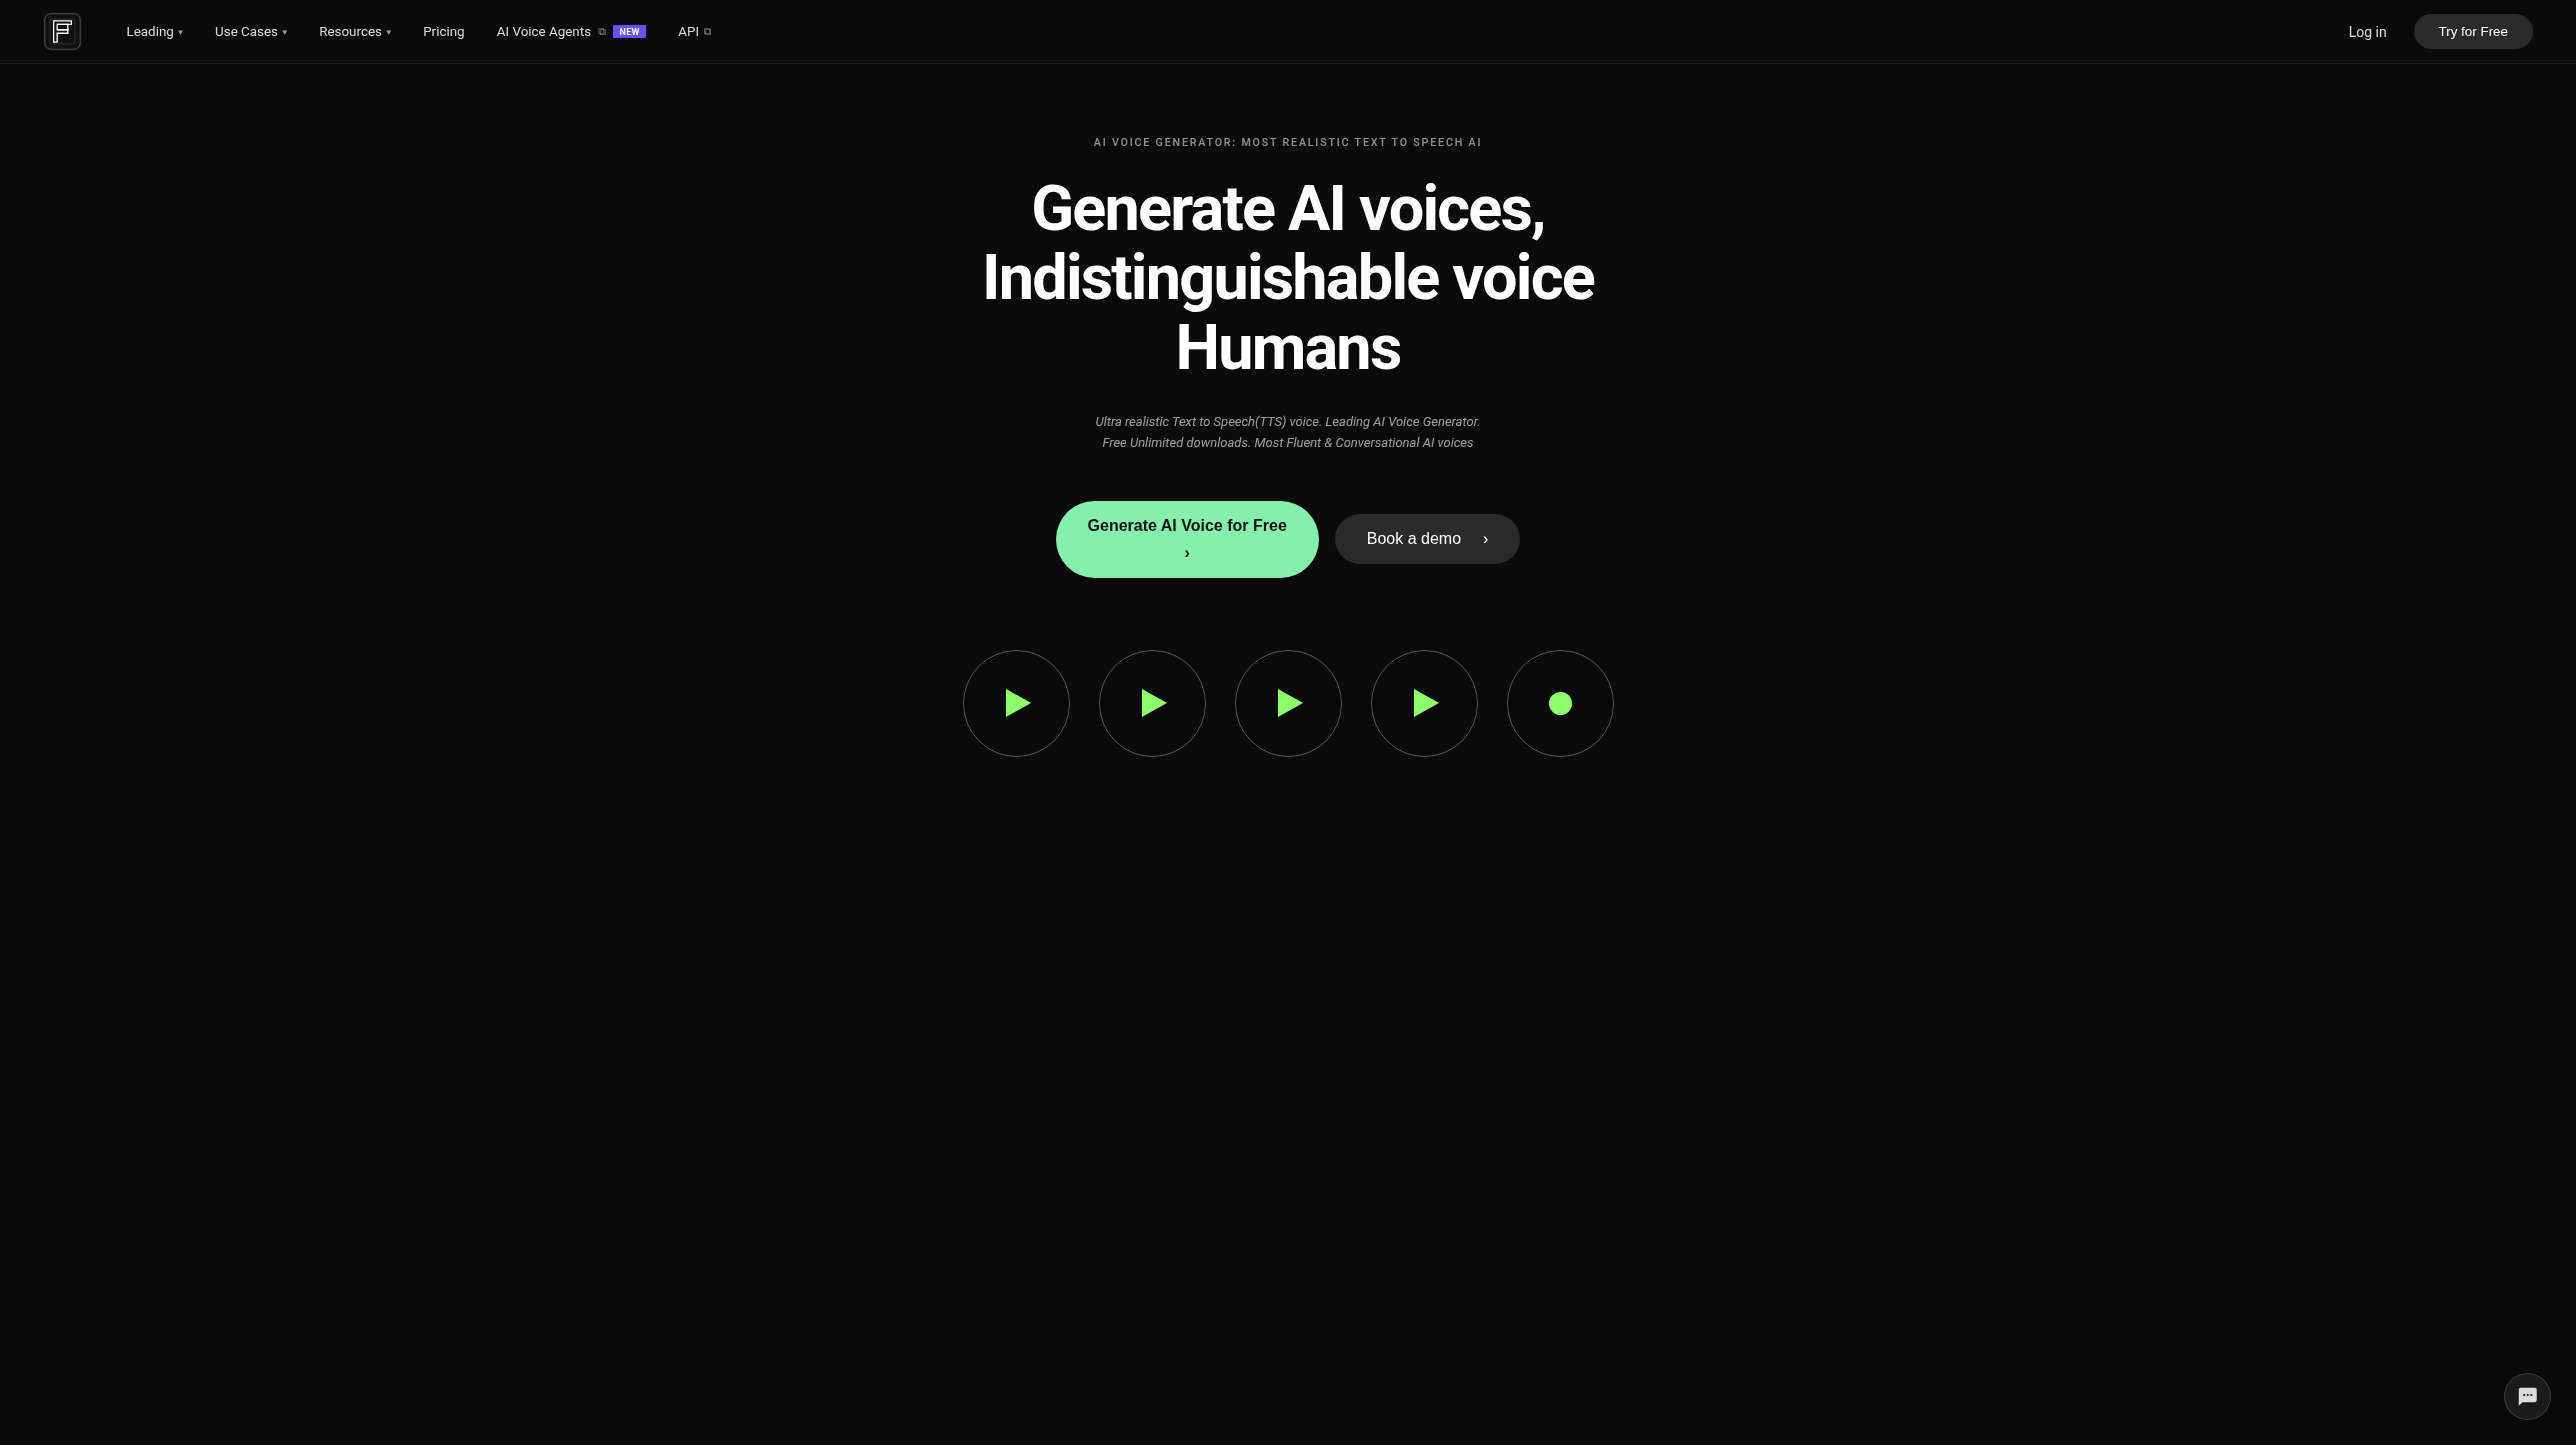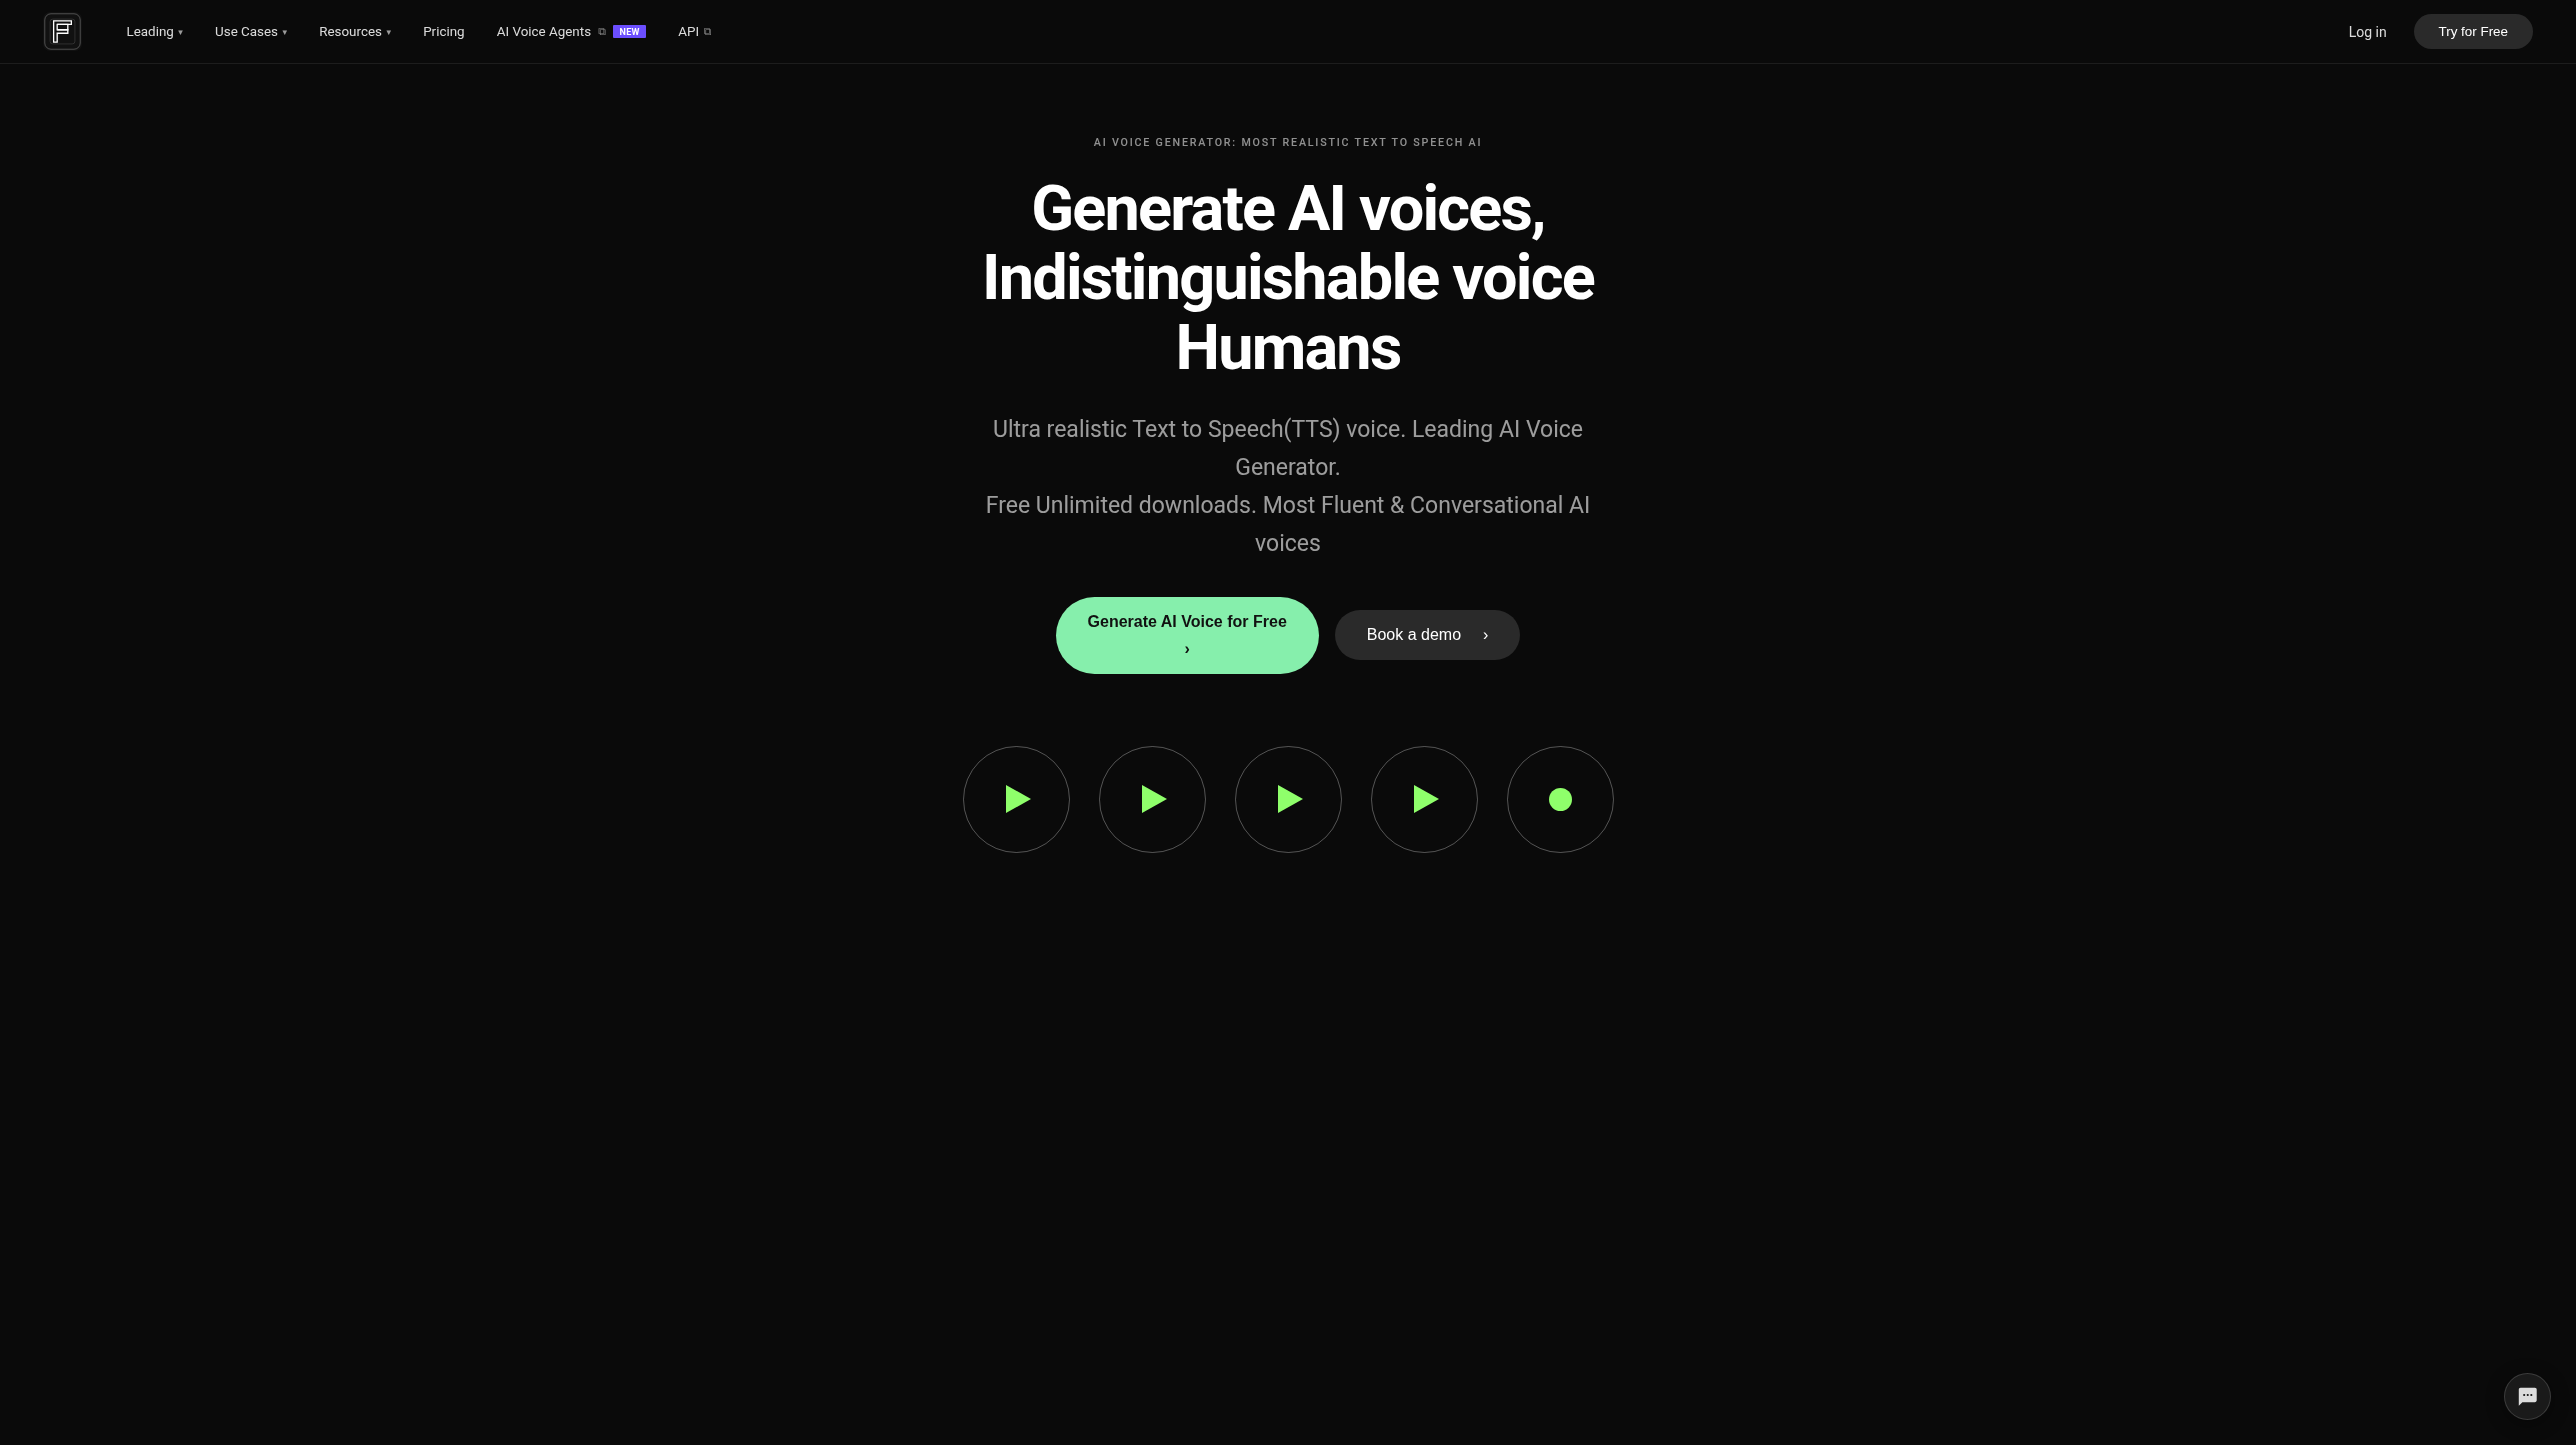--- a/index.html
+++ b/index.html
@@ -144,25 +144,26 @@
       font-size: 63px;
       font-weight: 700;
       line-height: 1.1;
       color: #fff;
       max-width: 984px;
       margin-bottom: 29px;
       letter-spacing: -1.8px;
     }
 
     .hero-subtitle {
-      font-size: 23px;
+      font-size: 13px;
       color: rgba(255,255,255,0.6);
       line-height: 1.65;
       max-width: 644px;
-      margin-bottom: 34px;
+      margin-bottom: 47px;
+      font-style: italic;
     }
 
     .hero-buttons {
       display: flex;
       gap: 16px;
       align-items: center;
       margin-bottom: 72px;
     }
 
     .btn-primary {

